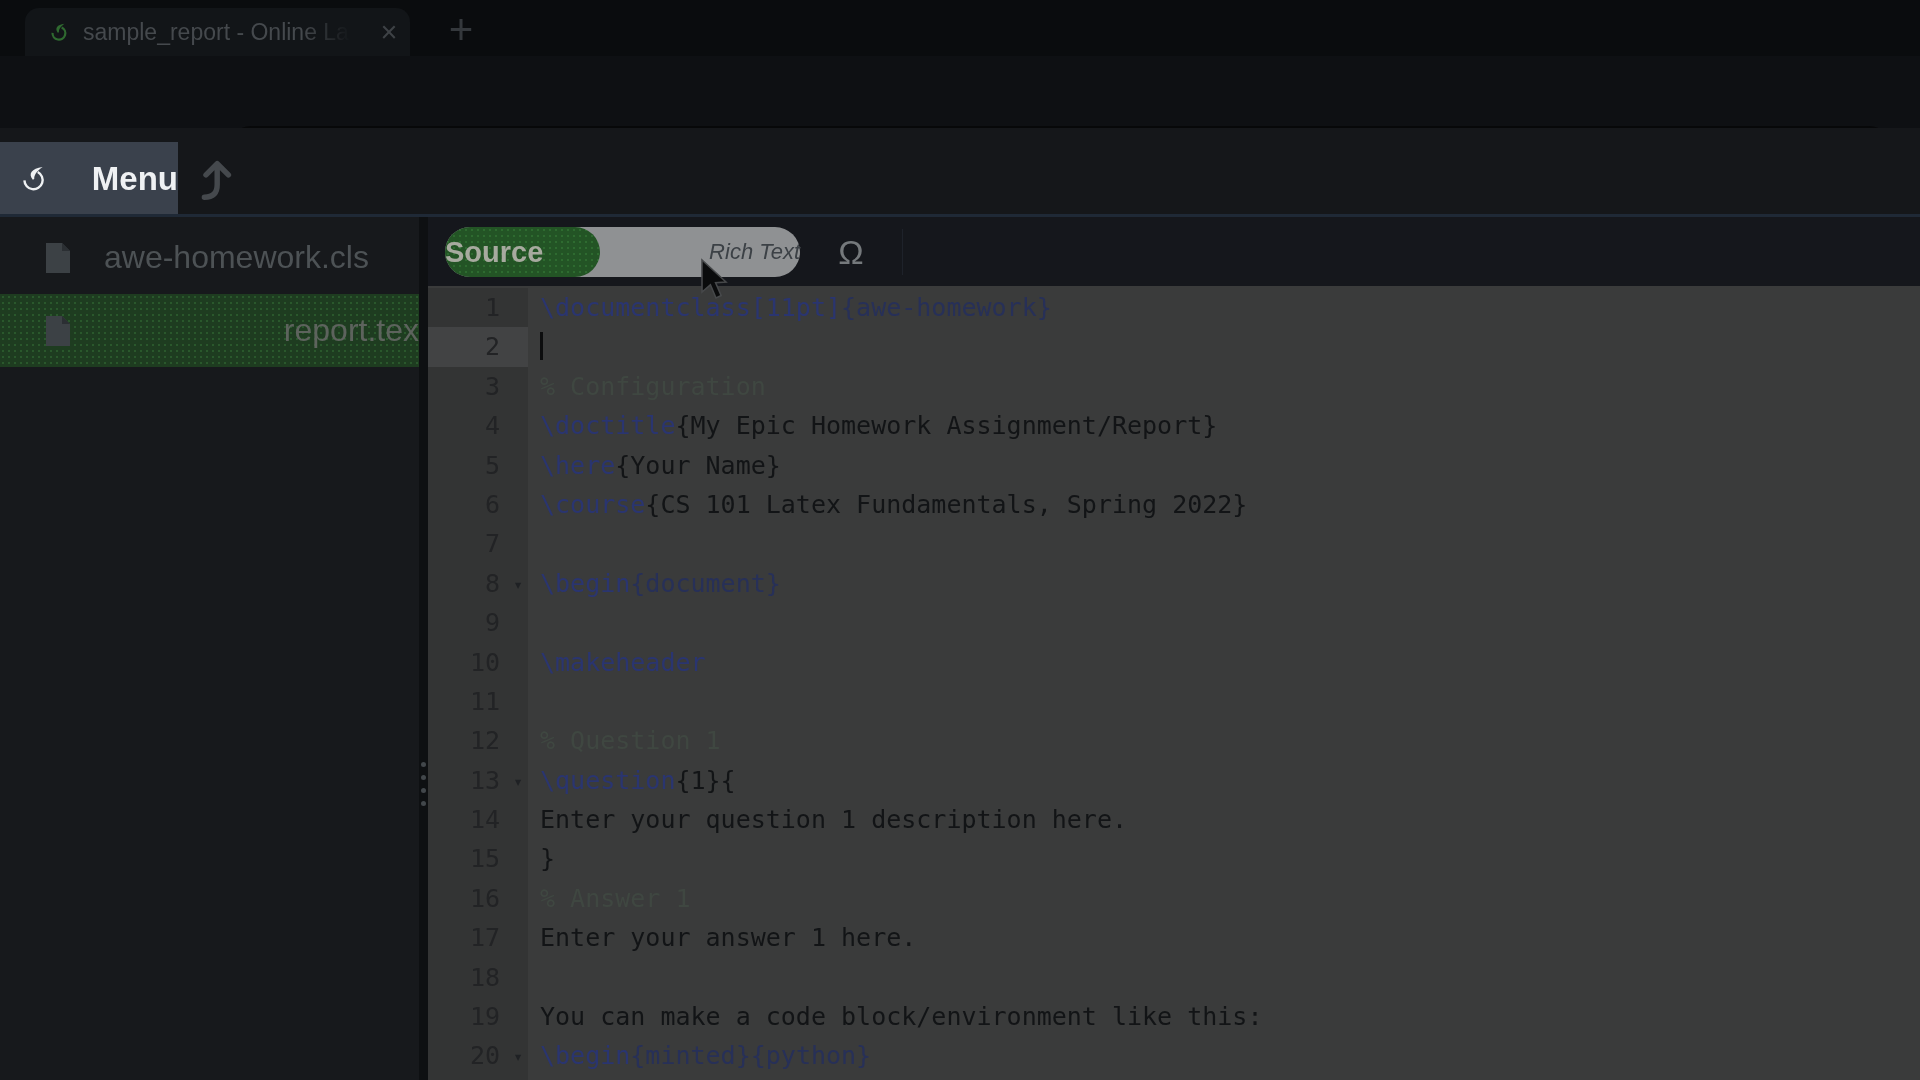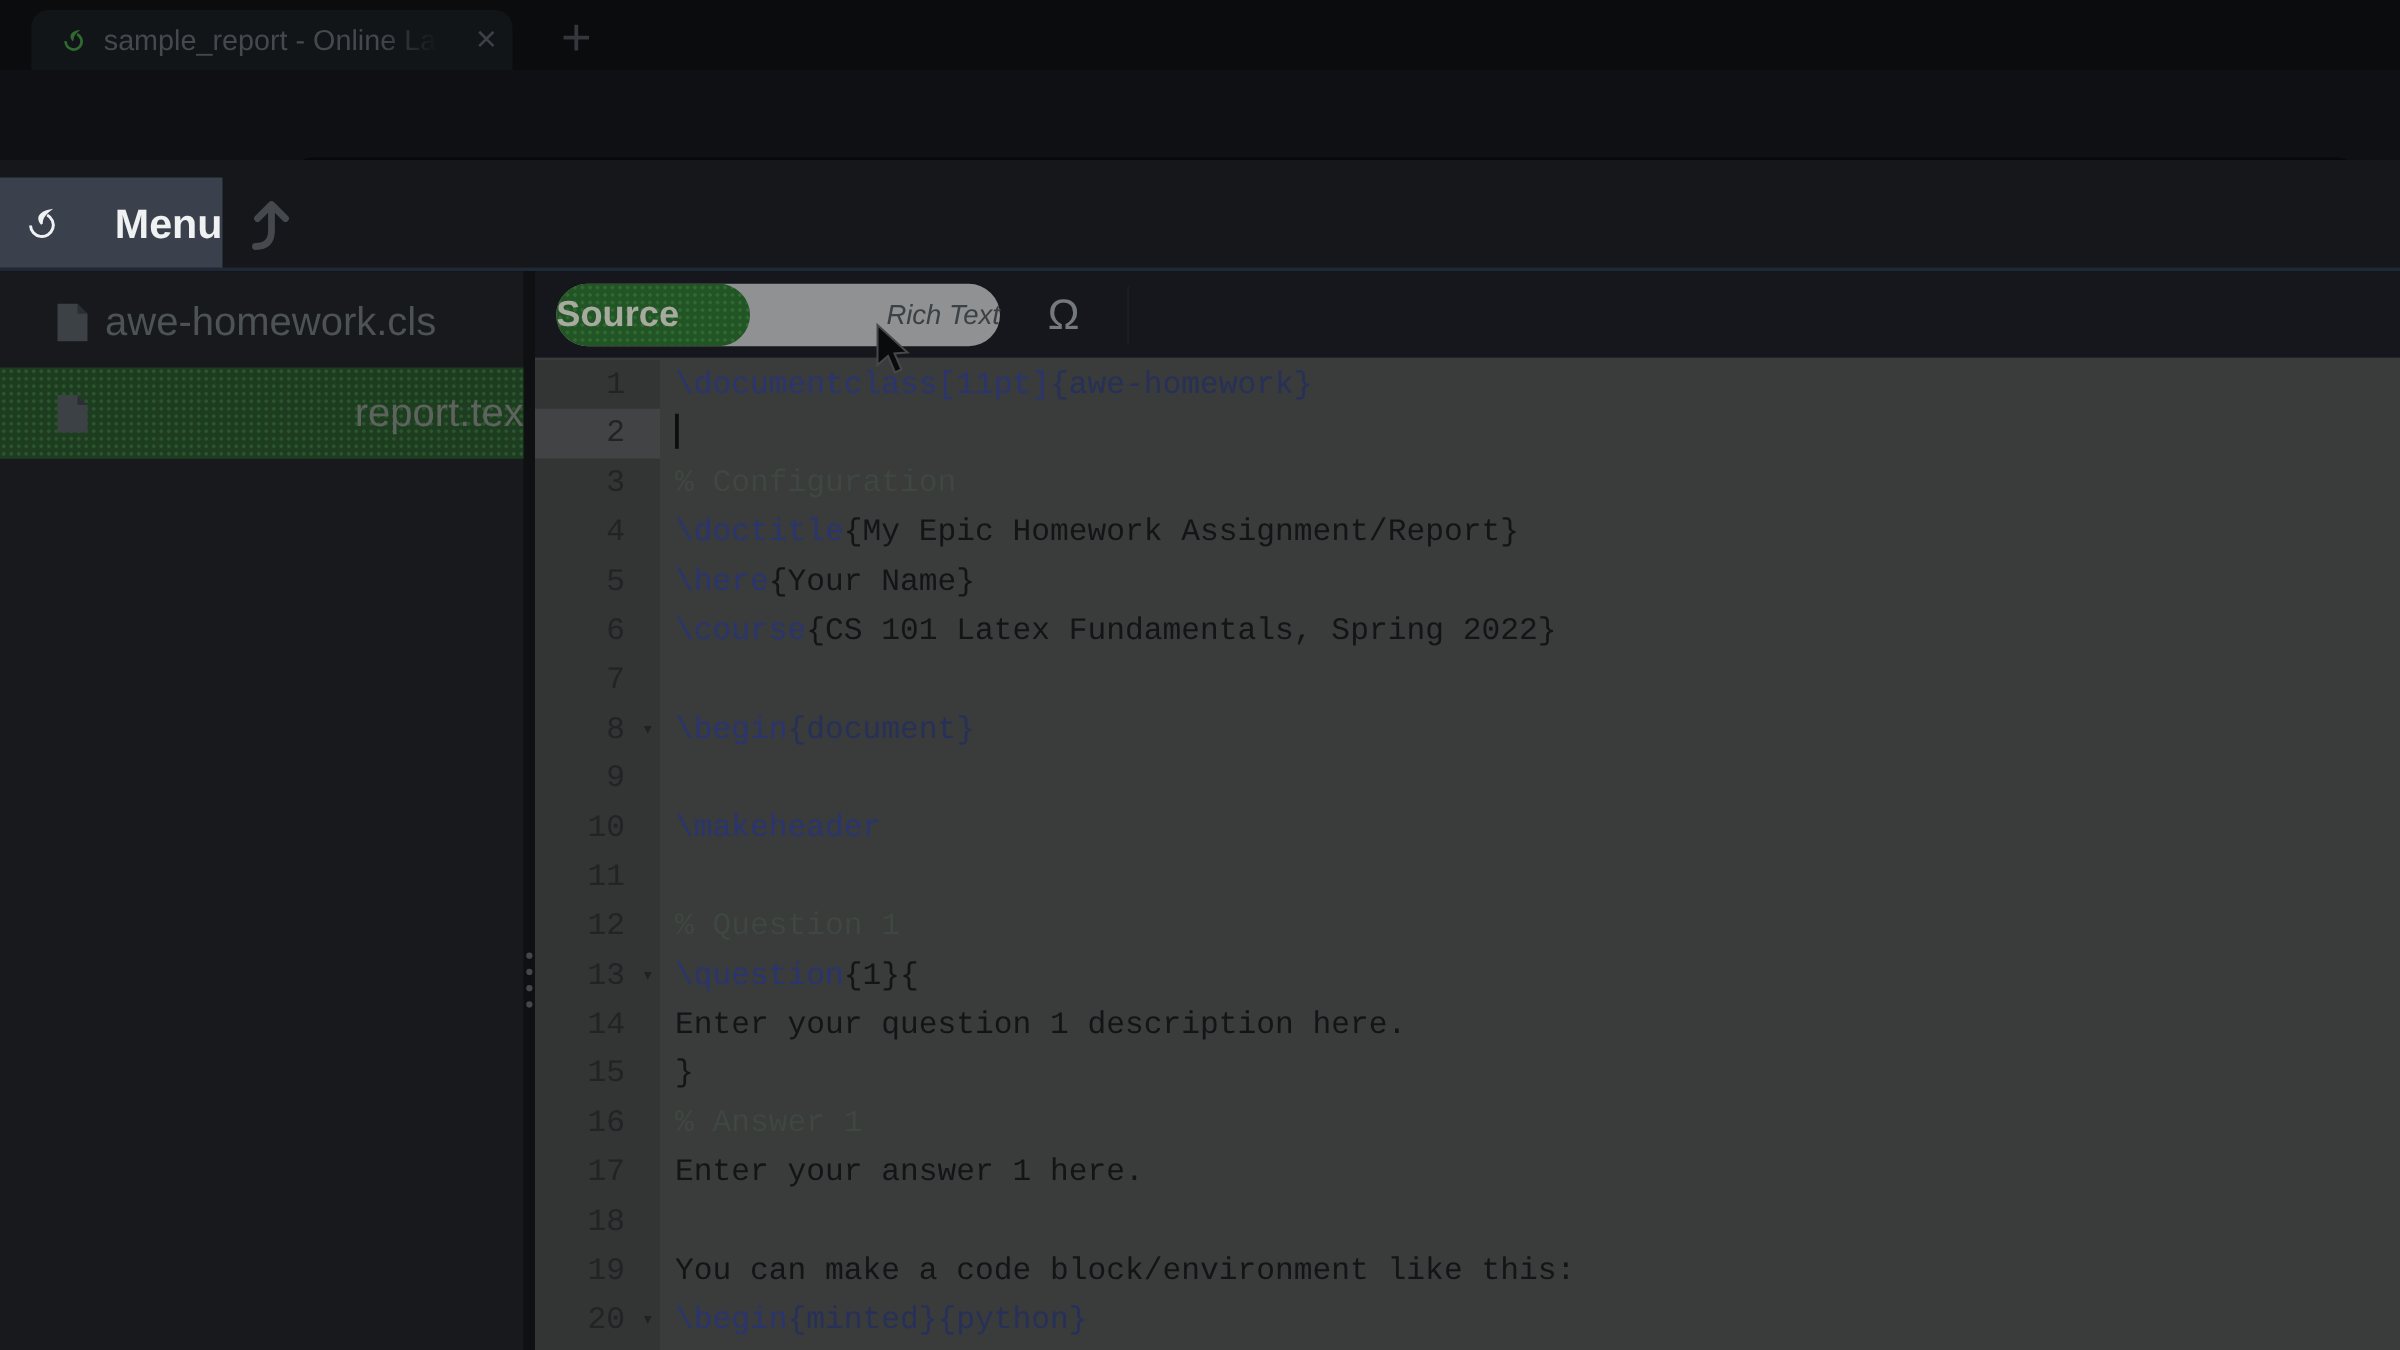--- a/index.html
+++ b/index.html
@@ -38,21 +38,21 @@
   #menu-leaf { margin-left:16px; width:44px; height:44px; }
   #menu-label { margin-left:8px; font-size:33px; font-weight:700; color:var(--menu-text); }
   #upload-btn { left:190px; top:24px; width:48px; height:52px; }
   #top-sep { left:0; top:214px; width:1920px; height:3px; background:#1f2936; }
 
   
   #file-tree { left:0; top:217px; width:419px; height:863px; background:var(--tree-bg); }
   .file-row { position:relative; height:73px; display:flex; align-items:center; }
   .file-row:first-child { margin-top:4px; }
   .file-row .ficon { margin-left:44px; width:28px; height:34px; flex:0 0 28px; }
-  .file-row .fname { margin-left:12px; font-size:32px; color:var(--file-text); }
+  .file-row .fname { margin-left:32px; font-size:32px; color:var(--file-text); }
   .file-row.selected { background-color:var(--file-selected-bg);justify-content:space-between; }
   .file-row.selected .fname { color:var(--file-selected-text); }
   .dither { background-image:radial-gradient(rgba(90,200,90,.20) 1.2px, transparent 1.3px);
             background-size:6px 6px; }
   #panel-divider { left:419px; top:217px; width:9px; height:863px; background:#0e1012; }
   .drag-dot { position:absolute; left:2px; width:5px; height:5px; border-radius:50%;
               background:#42474b; }
 
   
   #ed-toolbar { left:428px; top:217px; width:1492px; height:69px; background:var(--toolbar-bg); }
@@ -64,21 +64,21 @@
   #seg-rich { flex:1; text-align:right; line-height:50px; font-size:22px;
               color:var(--rich-text);font-style:italic; }
   #omega-btn { left:398px; top:10px; width:50px; height:50px; text-align:center;
                line-height:50px; font-size:34px; color:var(--omega); }
   #tb-div { left:474px; top:12px; width:1px; height:46px; background:#1e222a; }
 
   
   #editor { left:428px; top:286px; width:1492px; height:794px; background:var(--editor-bg);
             overflow:hidden; font-family:"DejaVu Sans Mono", monospace; font-size:25px; }
   #code-lines { padding-top:2px; }
-  .code-line { display:flex; height:39.4px; line-height:39.4px;font-family:Liberation Mono, monospace; }
+  .code-line { display:flex; height:39.4px; line-height:39.4px; }
   .ln-gutter { position:relative; flex:0 0 100px; background:var(--gutter-bg);
                text-align:right; padding-right:28px; color:var(--line-number); }
   .ln-gutter.active { background:var(--gutter-active); }
   .fold { position:absolute; right:5px; top:1px; font-size:16px; color:#1f2124; }
   .ln-code { padding-left:12px; color:var(--code-text); white-space:pre; }
   .tok-cmd { color:var(--code-cmd); }
   .tok-env { color:var(--code-env); }
   .tok-com { color:var(--code-comment); }
   .caret { display:inline-block; width:3px; height:28px; background:#0c0d0e;
            vertical-align:middle; margin-top:-4px; }

